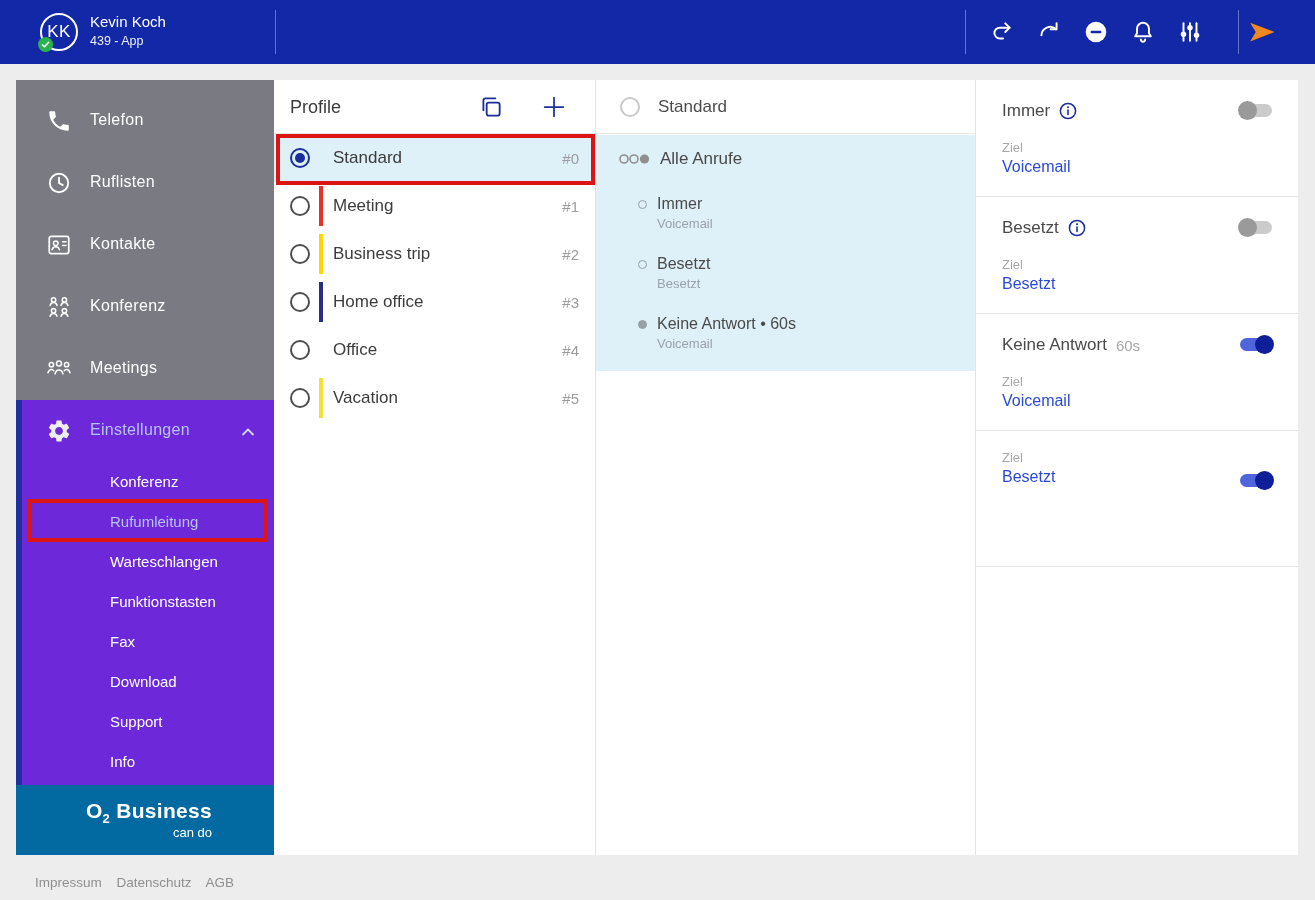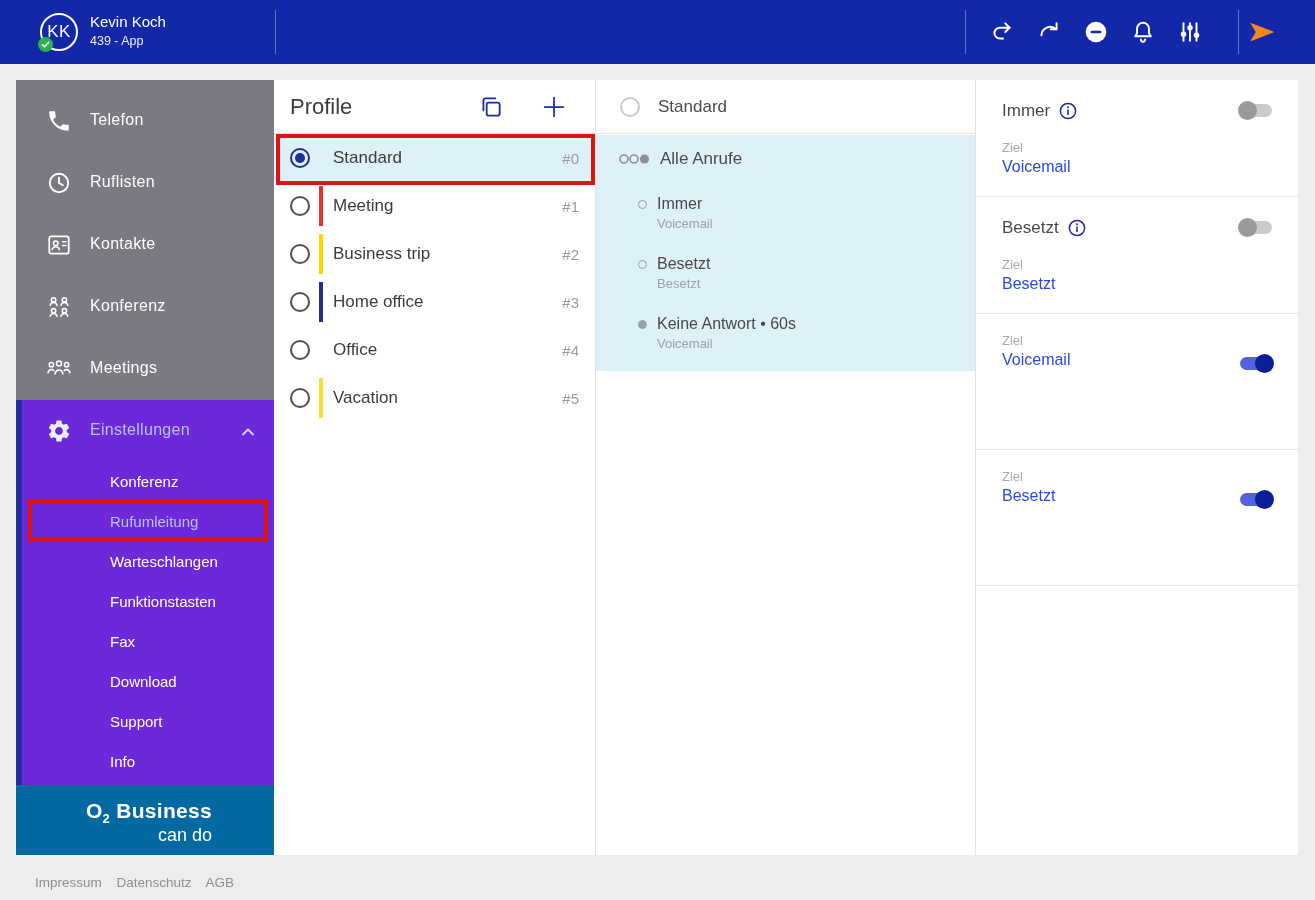--- a/index.html
+++ b/index.html
@@ -28,31 +28,31 @@
   .blue-indicator{position:absolute;left:0;top:320px;width:6px;height:385px;background:#1f2f9e}
   .settings-head{position:absolute;left:0;top:0;width:258px;height:62px;cursor:pointer}
   .settings-head .icn{position:absolute;left:30px;top:18px;width:26px;height:26px}
   .settings-head .nav-label{color:#b7c4f8}
   .chev{position:absolute;right:18px;top:24px;width:16px;height:16px}
   .sub-item{position:absolute;left:0;width:258px;height:40px;line-height:40px;padding-left:94px;font-size:15px;cursor:pointer;color:#fff}
   .sub-item.active{color:#b7c4f8}
   .logo{position:absolute;left:0;top:705px;width:258px;height:70px;background:#0369a1;text-align:right;padding:14px 62px 0 0}
   .logo-main{font-size:21px;font-weight:bold;letter-spacing:.3px}
   .logo-main sub{font-size:13px}
-  .logo-tag{font-size:18px;margin-top:-1px}
+  .logo-tag{font-size:13px;margin-top:-1px}
 
   
   .col{position:absolute;top:80px;height:775px;background:#fff}
   .col1{left:274px;width:321px}
   .col2{left:595px;width:380px;border-left:1px solid #e3e3e3}
   .col3{left:975px;width:323px;border-left:1px solid #e3e3e3}
 
   
   .col-header{position:relative;height:54px;border-bottom:1px solid #e5e5e5}
-  .col1-title{position:absolute;left:16px;top:0;line-height:54px;font-size:22px;color:#3c3c3c}
+  .col1-title{position:absolute;left:16px;top:0;line-height:54px;font-size:18px;color:#3c3c3c}
   .copy-btn{position:absolute;left:204px;top:14px;width:26px;height:26px;background:none;border:none;cursor:pointer;padding:0}
   .add-btn{position:absolute;left:266px;top:13px;width:28px;height:28px;background:none;border:none;cursor:pointer;padding:0}
   .p-row{display:flex;align-items:center;height:48px;padding-left:16px;cursor:pointer}
   .p-row.selected{background:#def0f8}
   .radio{flex:none;width:20px;height:20px;border:2px solid #4f4f4f;border-radius:50%;position:relative;cursor:pointer}
   .radio.checked{border-color:#1c2e9e}
   .radio.checked::after{content:"";position:absolute;inset:3px;background:#1c2e9e;border-radius:50%}
   .radio.gray{border-color:#c9c9c9}
   .p-bar{flex:none;width:4px;height:40px;margin-left:9px;background:transparent}
   .p-name{flex:1;margin-left:10px;font-size:17px;color:#3c3c3c}
@@ -354,20 +354,24 @@
             <line x1="9" y1="8" x2="9" y2="12.5" stroke="#1c2e9e" stroke-width="1.6" stroke-linecap="round"></line>
             <circle cx="9" cy="5.2" r="1" fill="#1c2e9e"></circle>
           </svg>
       </div>
       <span class="toggle"></span>
       <div class="d-ziel">Ziel</div>
       <a class="d-target">Besetzt</a>
     </div>
 
     <div class="d-section">
+      <div class="d-head">
+        <span class="d-title">Keine Antwort</span>
+        <span class="d-timeout">60s</span>
+      </div>
       <span class="toggle on"></span>
       <div class="d-ziel">Ziel</div>
       <a class="d-target">Voicemail</a>
     </div>
 
     <div class="d-section">
       <span class="toggle on"></span>
       <div class="d-ziel">Ziel</div>
       <a class="d-target">Besetzt</a>
     </div>

